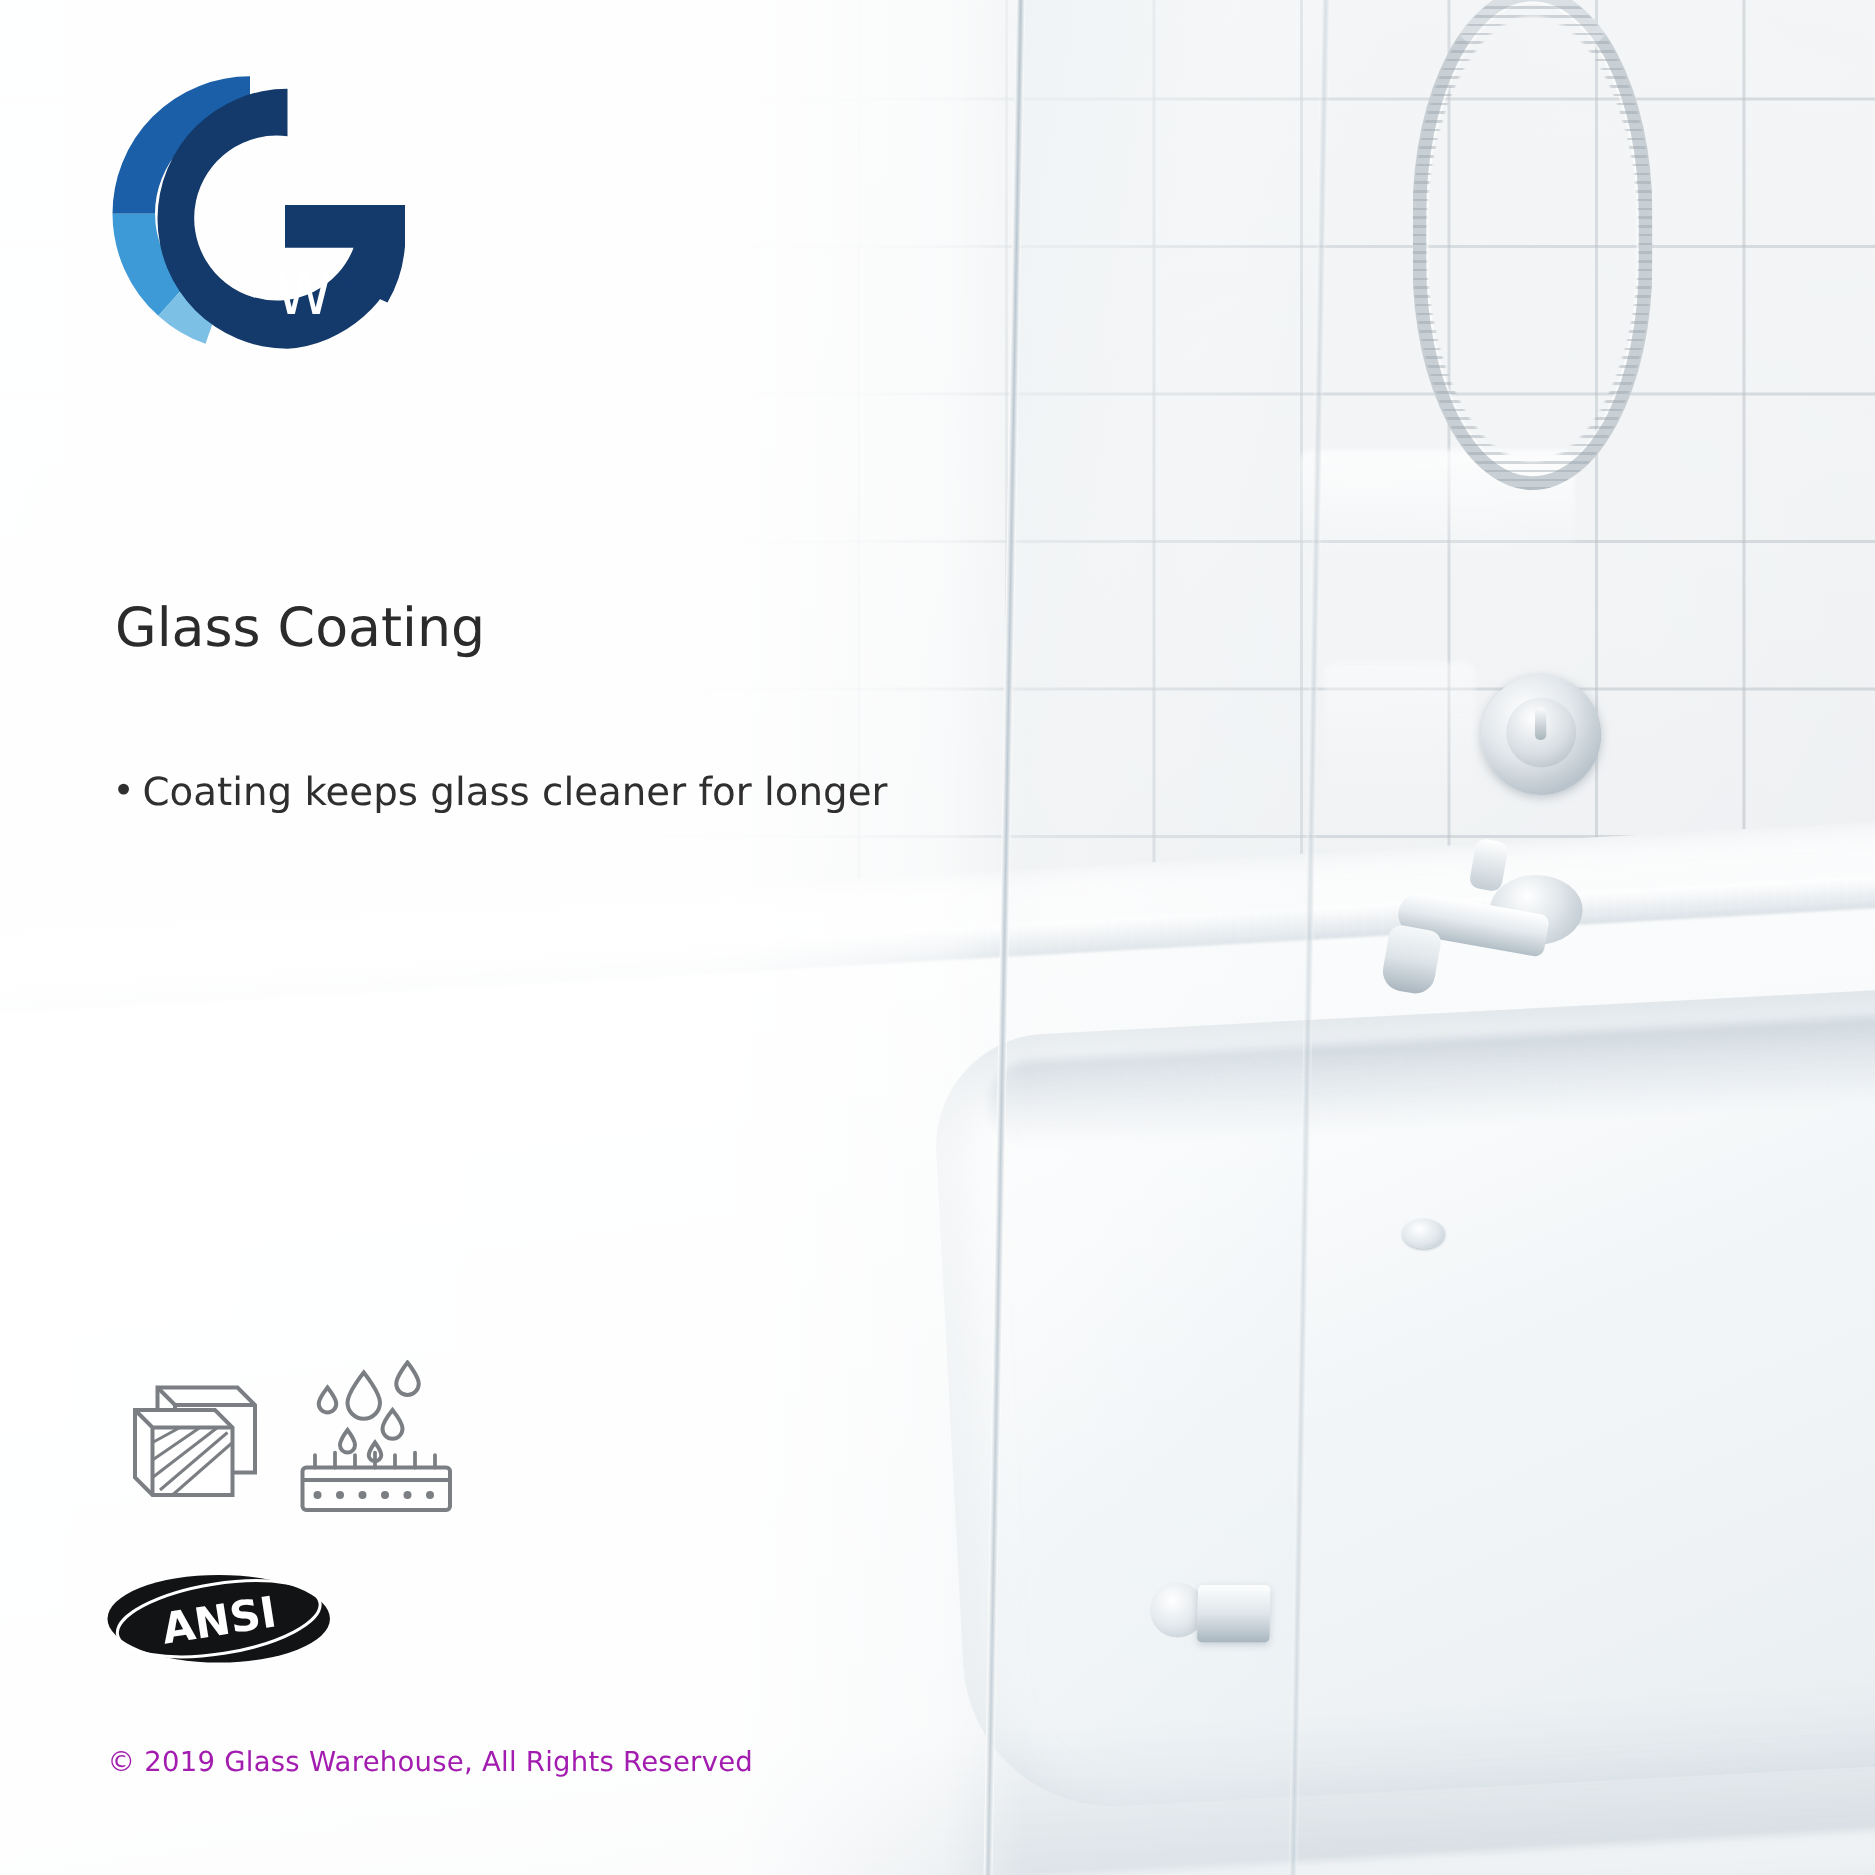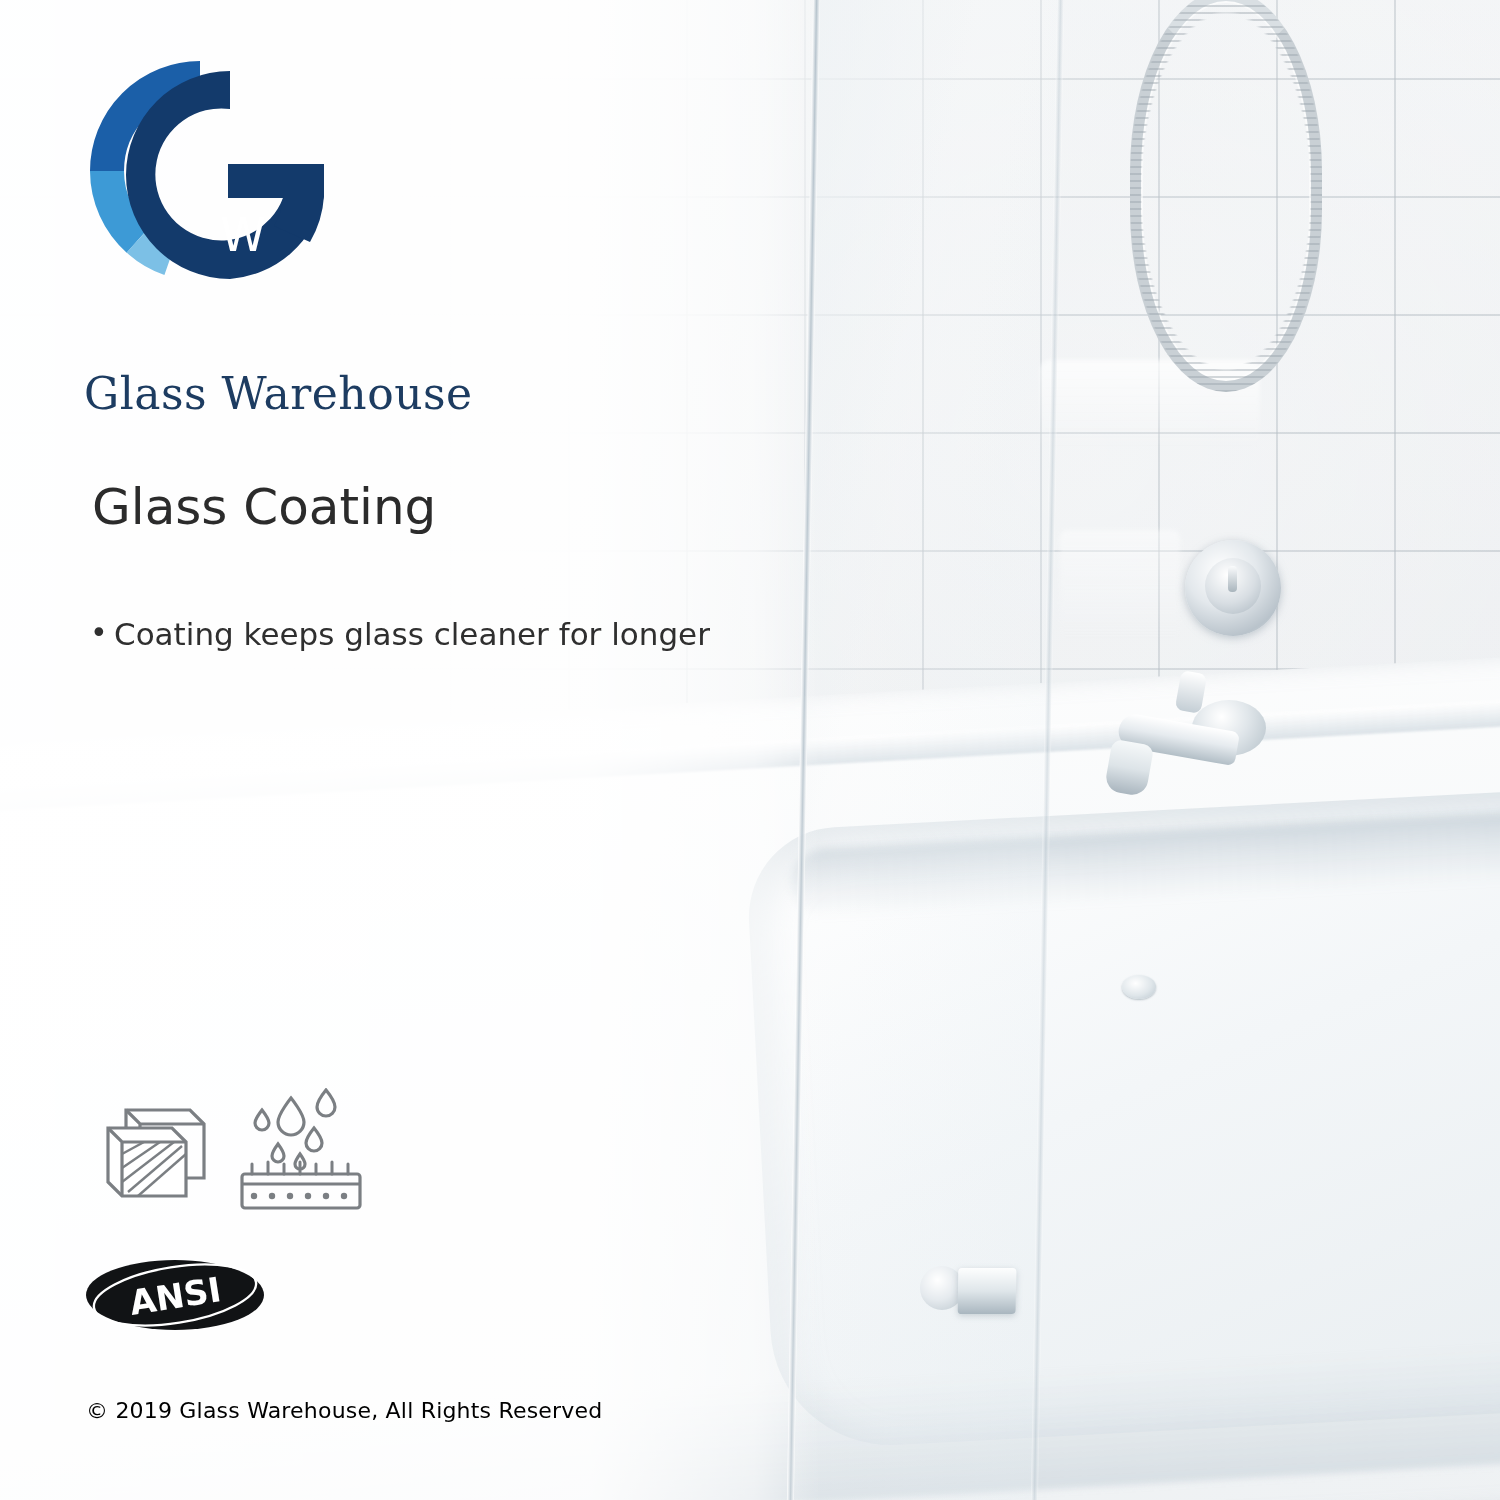--- a/index.html
+++ b/index.html
@@ -242,21 +242,21 @@
     left: 84px; top: 368px;
     font-family: "DejaVu Serif", serif;
     font-size: 44px;
     letter-spacing: 0.5px;
     color: #1d3c61;
   }
   .product {
     position: absolute;
     left: 92px; top: 478px;
     font-family: "DejaVu Sans", sans-serif;
-    font-size: 50px;
+    font-size: 43px;
     font-weight: 400;
     color: #2b2b2b;
   }
   .bullets {
     position: absolute;
     left: 88px; top: 612px;
     width: 880px;
     color: #2f2f2f;
     font-size: 31px;
     line-height: 1.48;
@@ -291,21 +291,21 @@
     position: absolute;
     left: 84px; top: 1258px;
     width: 182px; height: 74px;
   }
 
   
   .copyright {
     position: absolute;
     left: 86px; top: 1398px;
     font-size: 22px;
-    color: #000000;
+    color: #a21caf;
     letter-spacing: 0.2px;
   }
 </style>
 </head>
 <body>
 
 <div id="page">
 
   <div class="photo">
     <div class="tiles"></div>
@@ -361,21 +361,20 @@
                  A 66 66 0 1 1 152 53
                  Z"></path>
       </g>
 
       <path d="M 150 108 L 150 142 L 205 142 A 66 66 0 0 1 196 170 L 232 186 A 104 104 0 0 0 246 140 L 246 108 Z" fill="#133a6b"></path>
 
       <text x="165" y="195" font-family="DejaVu Sans, sans-serif" font-size="46" fill="#ffffff" text-anchor="middle">W</text>
     </svg>
   </div>
 
-  <div class="brand">Glass Warehouse</div>
   <div class="product">Glass Coating</div>
 
   <div class="bullets">
     <ul>
       <li>Coating keeps glass cleaner for longer</li>
     </ul>
   </div>
 
   <div class="feature-icons">
     <svg viewBox="0 0 340 140" width="340" height="140" aria-hidden="true">

